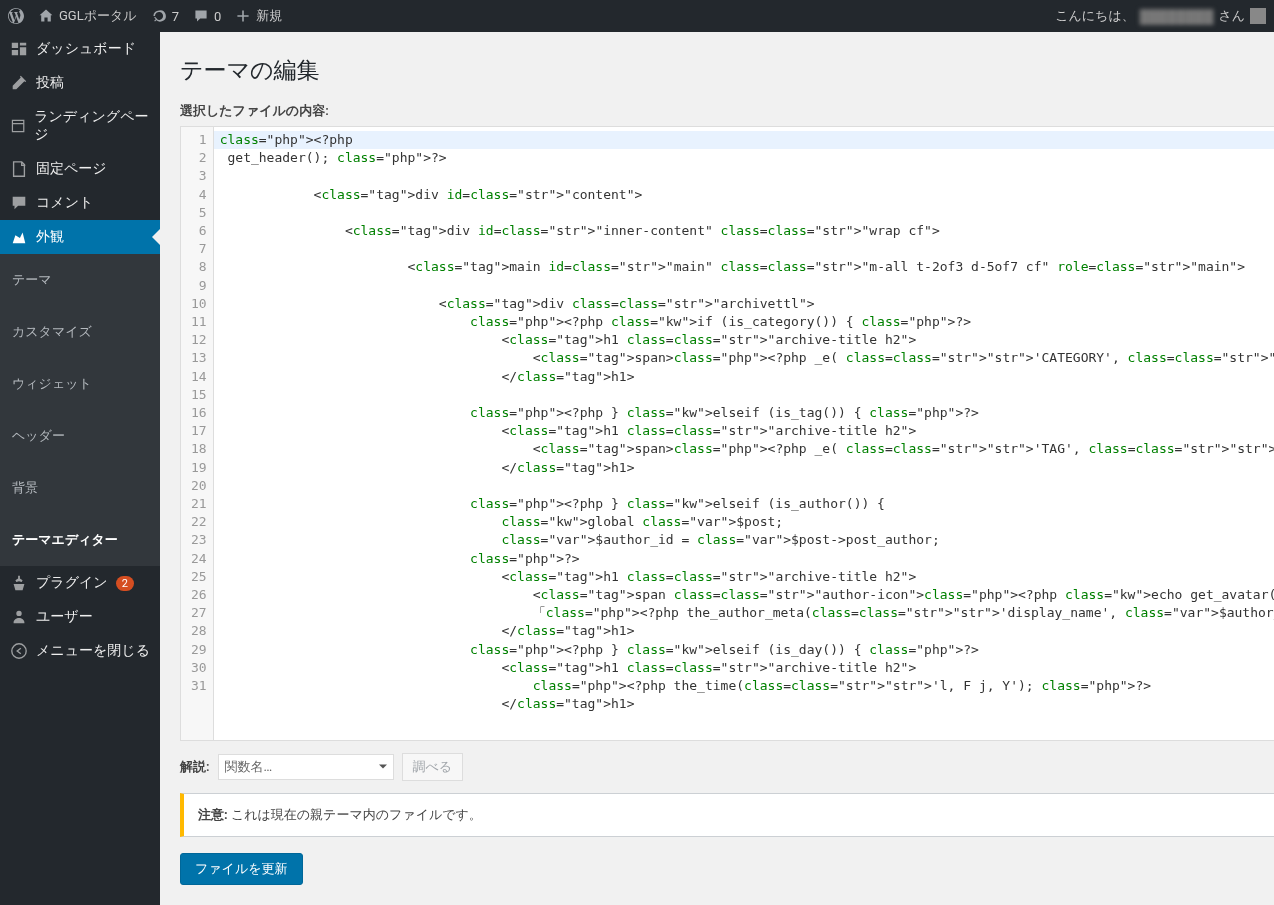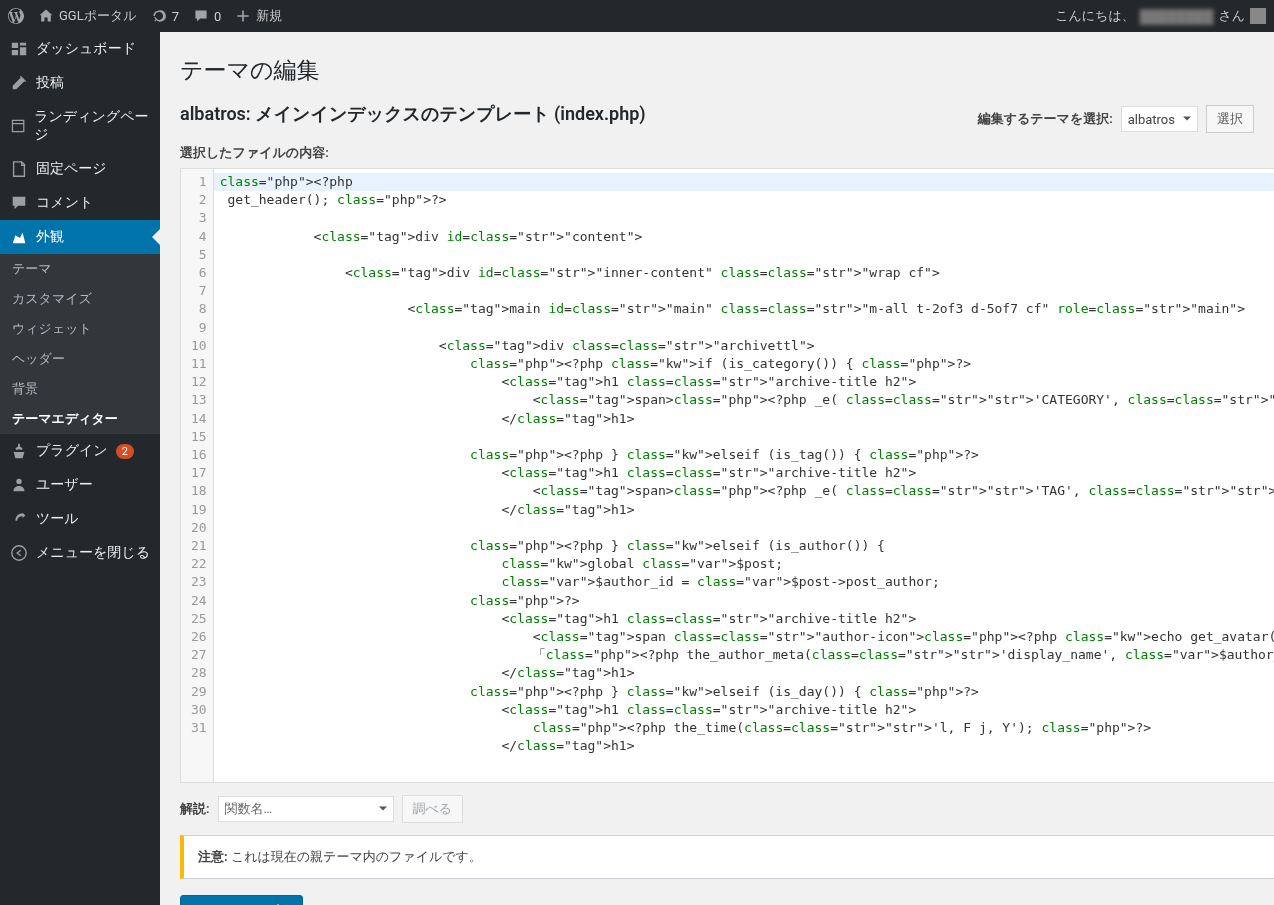--- a/index.html
+++ b/index.html
@@ -12,21 +12,21 @@
 .blurred { color: #777; filter: blur(2px); }
 
 #wrap { display: flex; min-height: calc(100vh - 32px); }
 #sidebar { width: 160px; background: #23282d; color: #eee; font-size: 14px; flex-shrink: 0; }
 .menu-item { display: flex; align-items: center; gap: 8px; padding: 8px 10px; color: #eee; cursor: pointer; position: relative; }
 .menu-item.current { background: #0073aa; color: #fff; text-align: right; }
 .menu-item.current::after { content: ''; position: absolute; right: 0; top: 50%; transform: translateY(-50%); border: 8px solid transparent; border-right-color: #f1f1f1; }
 .menu-item svg { width: 18px; height: 18px; fill: currentColor; opacity: .6; }
 .menu-item.current svg { opacity: 1; }
 .submenu { background: #32373c; }
-.sub-item { padding: 6px 12px; color: #b4b9be; font-size: 13px; cursor: pointer; }
+.sub-item { padding: 17px 12px; color: #b4b9be; font-size: 13px; cursor: pointer; }
 .sub-item.active { color: #fff; font-weight: 600; }
 .update-badge { background: #d54e21; color: #fff; border-radius: 9px; font-size: 11px; padding: 1px 6px; }
 
 #content { flex: 1; padding: 20px; background: #f1f1f1; overflow: auto; }
 h1.page-title { font-size: 23px; font-weight: 400; color: #23282d; margin: 3px 0 16px; }
 .theme-heading { font-size: 18px; font-weight: 600; color: #23282d; margin-bottom: 10px; }
 .top-row { display: flex; justify-content: space-between; align-items: center; margin-bottom: 8px; }
 .selector-row { display: flex; align-items: center; gap: 8px; font-size: 13px; }
 .selector-row label { font-weight: 600; }
 select, .sel-wrap { background: #fff; border: 1px solid #ddd; padding: 3px 22px 3px 6px; font-size: 13px; height: 26px; position: relative; display: inline-flex; align-items: center; }
@@ -148,46 +148,30 @@
         <span class="update-badge">2</span>
       </div>
       <div class="menu-item">
         <svg viewBox="0 0 20 20">
           <path d="M10 3a3 3 0 1 1 0 6 3 3 0 0 1 0-6zm-6 13c0-3 3-5 6-5s6 2 6 5v1H4z"></path>
         </svg>
         <span>ユーザー</span>
       </div>
       <div class="menu-item">
         <svg viewBox="0 0 20 20">
-          <path d="M14 3l3 3-3 3V7c-4 0-6 2-6 5H6c0-5 3-8 8-8V3z"></path>
-        </svg>
-        <span>ツール</span>
-      </div>
-      <div class="menu-item">
-        <svg viewBox="0 0 20 20">
           <circle cx="10" cy="10" r="8" fill="none" stroke="currentColor" stroke-width="1.5"></circle>
           <path d="M12 7l-4 3 4 3" fill="none" stroke="currentColor" stroke-width="1.5"></path>
         </svg>
         <span>メニューを閉じる</span>
       </div>
     </div>
 
   <div id="content">
     <h1 class="page-title">テーマの編集</h1>
 
-    <div class="top-row">
-      <div class="theme-heading">albatros: メインインデックスのテンプレート (index.php)</div>
-      <div class="selector-row">
-        <label>編集するテーマを選択:</label>
-        <span class="sel-wrap">
-            <span>albatros</span>
-          </span>
-        <button class="button">選択</button>
-      </div>
-    </div>
 
     <div class="editor-cols">
       <div class="editor-main">
         <span class="label-bold">選択したファイルの内容:</span>
         <div class="codemirror">
           <div class="gutter" id="gutter">1<br>2<br>3<br>4<br>5<br>6<br>7<br>8<br>9<br>10<br>11<br>12<br>13<br>14<br>15<br>16<br>17<br>18<br>19<br>20<br>21<br>22<br>23<br>24<br>25<br>26<br>27<br>28<br>29<br>30<br>31<br></div>
           <div class="code-area" id="codearea"><span class="hl-line"><span <span="" class="attr">class</span>="php"&gt;&lt;?php</span> get_header(); <span <span="" class="attr">class</span>="php"&gt;?&gt;
 <span class=""></span>
 <span class="">            &lt;<span <span="" class="attr">class</span>="tag"&gt;div</span> <span class="attr">id</span>=<span <span="" class="attr">class</span>="str"&gt;"content"&gt;
 <span class=""></span>

